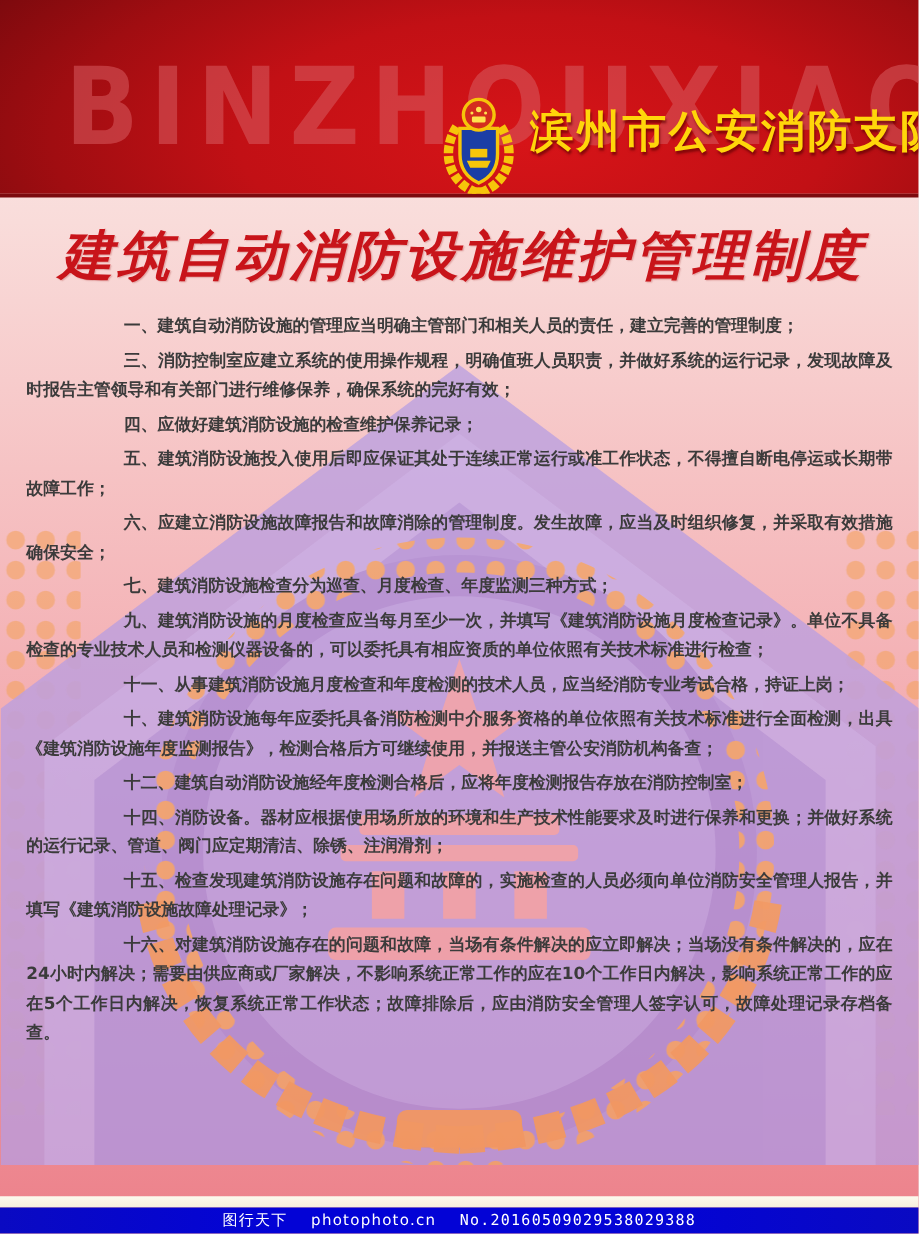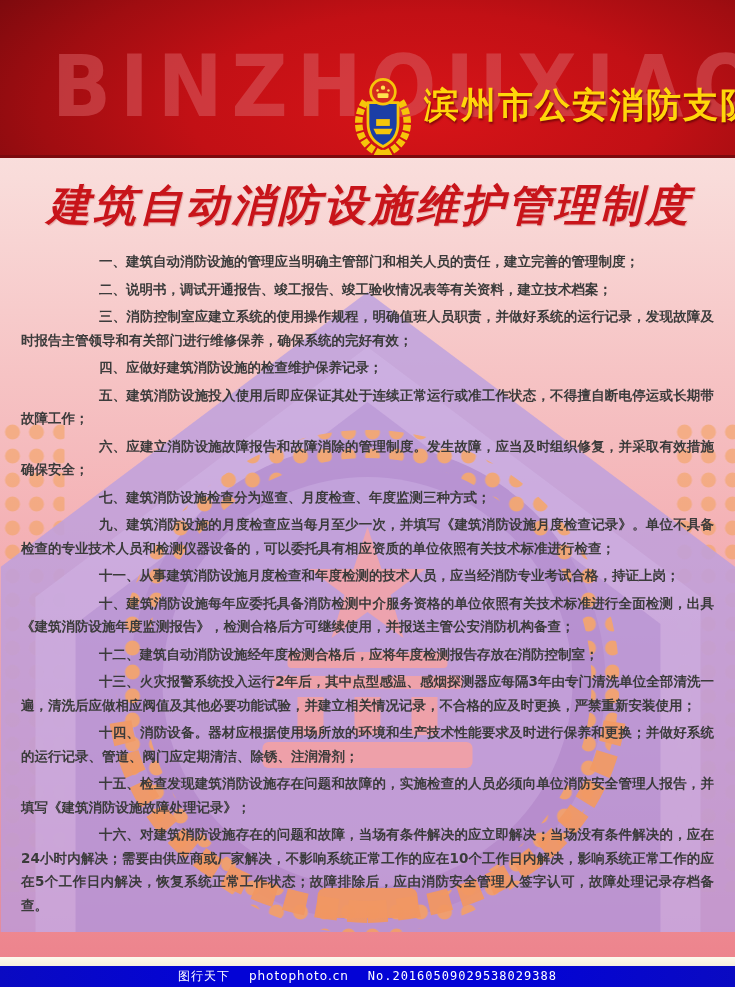--- a/index.html
+++ b/index.html
@@ -115,31 +115,29 @@
     <rect x="411" y="445" width="26" height="38" fill="#eea2ab"></rect>
     <rect x="262" y="490" width="210" height="26" rx="6" fill="#eea2ab"></rect>
 
     <path d="M120,470 C140,590 240,655 367,660" fill="none" stroke="#f19a58" stroke-width="22" stroke-dasharray="22 10" opacity=".95"></path>
     <path d="M614,470 C594,590 494,655 367,660" fill="none" stroke="#f19a58" stroke-width="22" stroke-dasharray="22 10" opacity=".95"></path>
     <rect x="317" y="636" width="100" height="30" rx="8" fill="#f19a58" opacity=".95"></rect>
   </svg>
 
   <div class="content">
     <p>一、建筑自动消防设施的管理应当明确主管部门和相关人员的责任，建立完善的管理制度；</p>
-    <p>二、说明书，调试开通报告、竣工报告、竣工验收情况表等有关资料，建立技术档案；</p>
     <p>三、消防控制室应建立系统的使用操作规程，明确值班人员职责，并做好系统的运行记录，发现故障及时报告主管领导和有关部门进行维修保养，确保系统的完好有效；</p>
     <p>四、应做好建筑消防设施的检查维护保养记录；</p>
     <p>五、建筑消防设施投入使用后即应保证其处于连续正常运行或准工作状态，不得擅自断电停运或长期带故障工作；</p>
     <p>六、应建立消防设施故障报告和故障消除的管理制度。发生故障，应当及时组织修复，并采取有效措施确保安全；</p>
     <p>七、建筑消防设施检查分为巡查、月度检查、年度监测三种方式；</p>
     <p>九、建筑消防设施的月度检查应当每月至少一次，并填写《建筑消防设施月度检查记录》。单位不具备检查的专业技术人员和检测仪器设备的，可以委托具有相应资质的单位依照有关技术标准进行检查；</p>
     <p>十一、从事建筑消防设施月度检查和年度检测的技术人员，应当经消防专业考试合格，持证上岗；</p>
     <p>十、建筑消防设施每年应委托具备消防检测中介服务资格的单位依照有关技术标准进行全面检测，出具《建筑消防设施年度监测报告》，检测合格后方可继续使用，并报送主管公安消防机构备查；</p>
     <p>十二、建筑自动消防设施经年度检测合格后，应将年度检测报告存放在消防控制室；</p>
-    <p>十三、火灾报警系统投入运行2年后，其中点型感温、感烟探测器应每隔3年由专门清洗单位全部清洗一遍，清洗后应做相应阀值及其他必要功能试验，并建立相关情况记录，不合格的应及时更换，严禁重新安装使用；</p>
     <p>十四、消防设备。器材应根据使用场所放的环境和生产技术性能要求及时进行保养和更换；并做好系统的运行记录、管道、阀门应定期清洁、除锈、注润滑剂；</p>
     <p>十五、检查发现建筑消防设施存在问题和故障的，实施检查的人员必须向单位消防安全管理人报告，并填写《建筑消防设施故障处理记录》；</p>
     <p>十六、对建筑消防设施存在的问题和故障，当场有条件解决的应立即解决；当场没有条件解决的，应在24小时内解决；需要由供应商或厂家解决，不影响系统正常工作的应在10个工作日内解决，影响系统正常工作的应在5个工作日内解决，恢复系统正常工作状态；故障排除后，应由消防安全管理人签字认可，故障处理记录存档备查。</p>
   </div>
 
   <div class="footer-strip"></div>
   <div class="footer-bar">
     <span>图行天下</span>
     <span>photophoto.cn</span>
     <span class="footer-serial">No.20160509029538029388</span>

